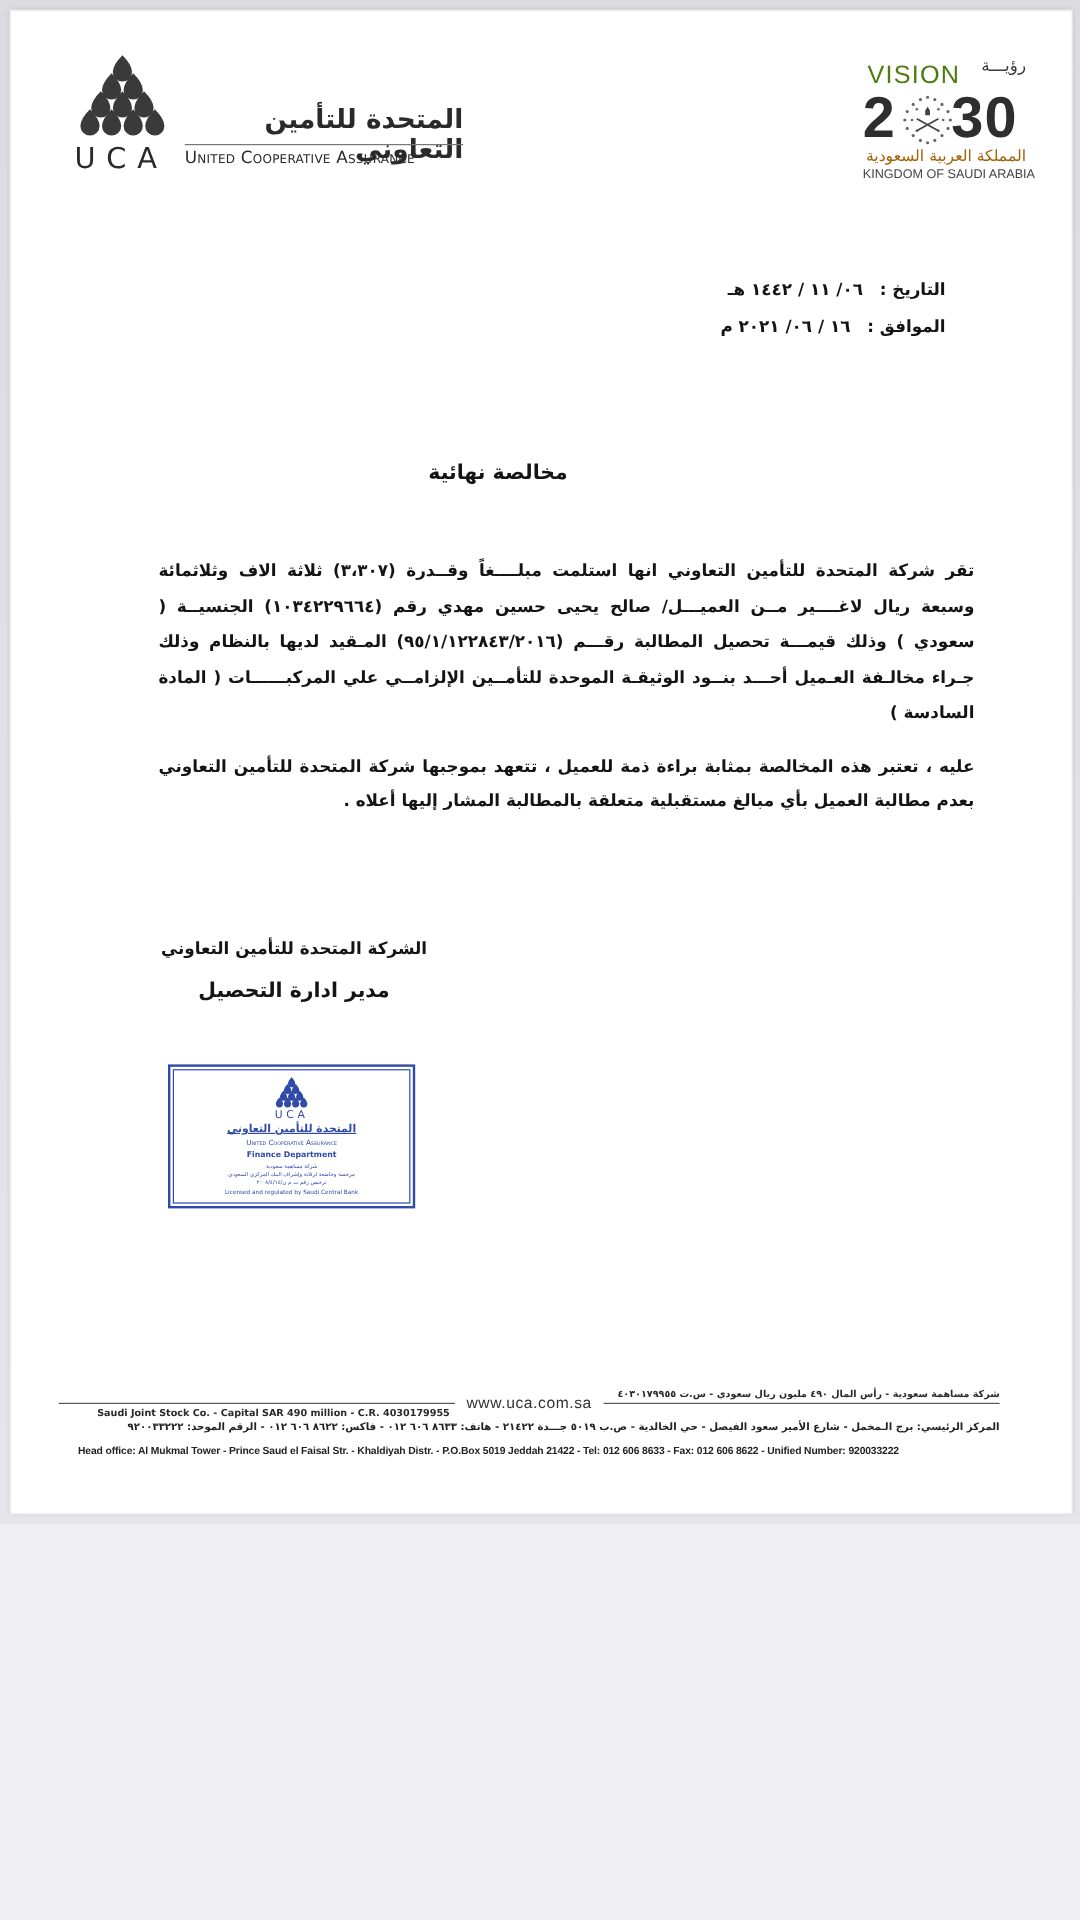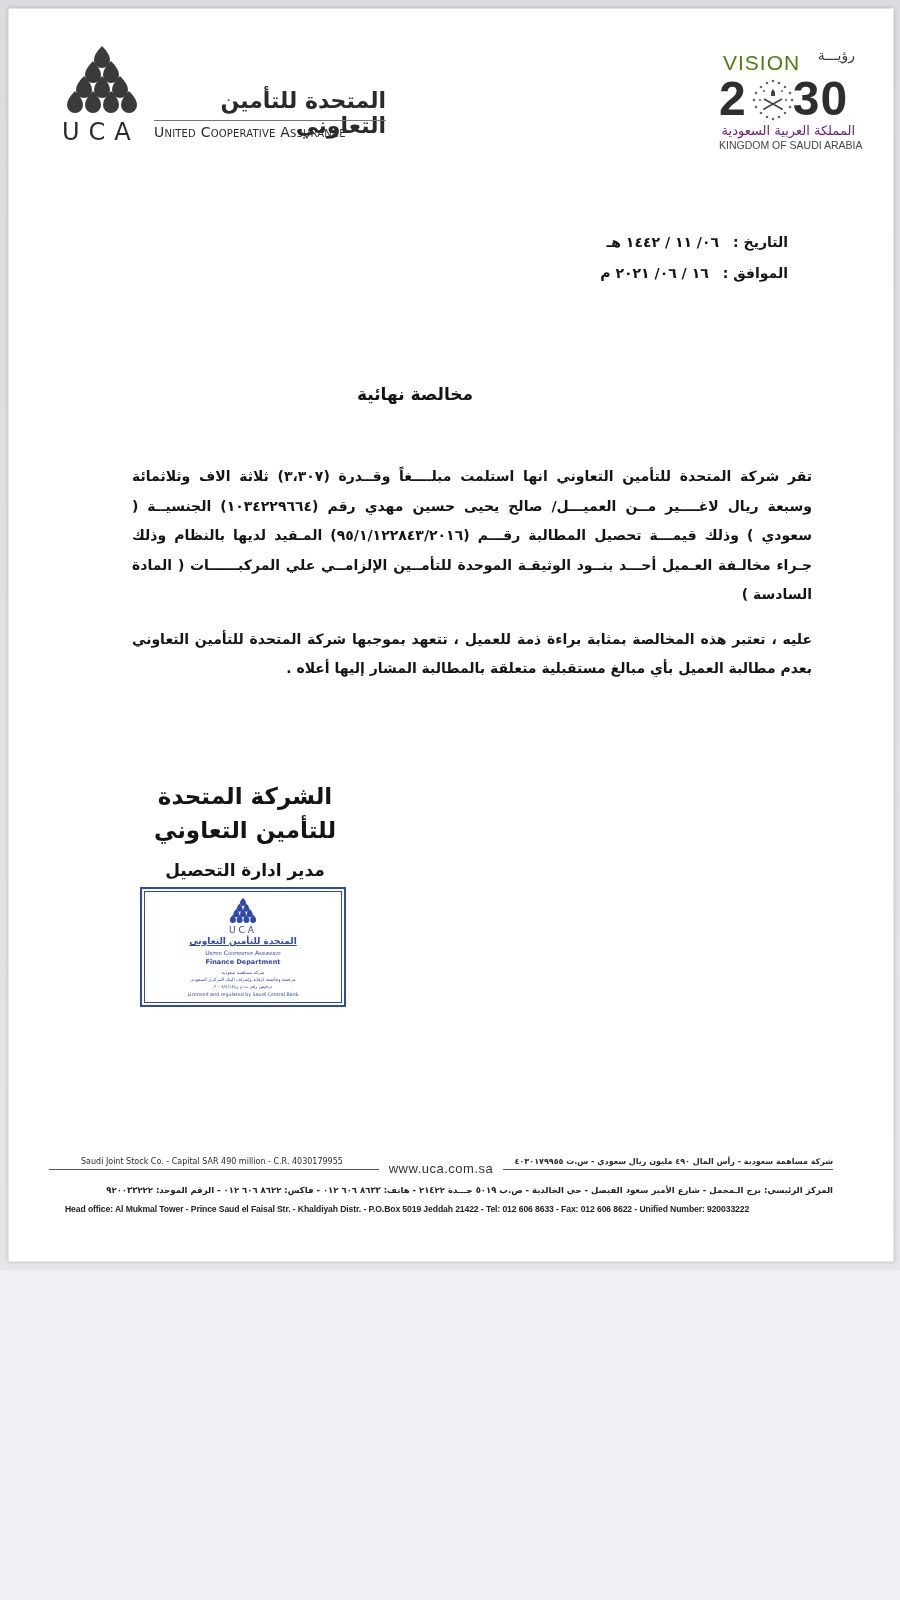--- a/index.html
+++ b/index.html
@@ -53,21 +53,21 @@
     position: absolute; right: 10px; top: 0px; font-size: 14px; color: #3a3a3a; direction: rtl;
   }
   .vision-2030 {
     position: absolute; left: 4px; top: 24px; font-size: 48px; font-weight: bold; color: #2e2e2e;
     font-family: "Liberation Sans", sans-serif; letter-spacing: 1px;
   }
   .vision-2030 .emblem-gap { display: inline-block; width: 46px; }
   .vision-emblem { position: absolute; left: 35px; top: 30px; width: 46px; height: 50px; }
   .vision-ar-bottom {
     position: absolute; left: 4px; top: 76px; width: 136px; text-align: right;
-    font-size: 13px; color: #701a75; direction: rtl;
+    font-size: 13px; color: #a16207; direction: rtl;
   }
   .vision-en-bottom {
     position: absolute; left: 4px; top: 92px; font-size: 10.5px; color: #444;
     font-family: "Liberation Sans", sans-serif; white-space: nowrap;
   }
   
   .dates { position: absolute; right: 105px; top: 225px; direction: rtl; font-weight: bold; font-size: 14px; }
   .date-row { height: 31px; display: flex; gap: 14px; }
   .date-label { font-family: "DejaVu Sans", sans-serif; }
   
@@ -83,40 +83,40 @@
     font-family: "DejaVu Sans", sans-serif;
     margin-left: 20px;
   }
   .body-text p { margin: 0; }
   .para2 { margin-top: 15px !important; }
   
   .sig {
     position: absolute; left: 106px; width: 260px; top: 770px; text-align: center; direction: rtl;
     font-weight: bold;
   }
-  .sig-company { font-size: 23px; line-height: 34px; }
+  .sig-company { font-size: 14px; line-height: 24px; }
   .sig-title { font-size: 17px; line-height: 30px; margin-top: 8px; }
   
   .stamp {
     position: absolute; left: 131px; top: 878px; width: 202px; height: 116px;
     border: 2px solid #2f4aa8; outline: 1px solid #2f4aa8; outline-offset: -5px;
     color: #2f4aa8; text-align: center; font-family: "DejaVu Sans", sans-serif;
   }
   .stamp-mark { position: absolute; left: 86px; top: 8px; width: 30px; height: 30px; }
   .stamp-letters { position: absolute; left: 0; width: 100%; top: 36px; font-size: 9px; letter-spacing: 3px; }
   .stamp-ar { position: absolute; left: 0; width: 100%; top: 47px; font-size: 9px; font-weight: bold; direction: rtl; text-decoration: underline; }
   .stamp-en { position: absolute; left: 0; width: 100%; top: 60px; font-size: 6px; font-variant: small-caps; }
   .stamp-dept { position: absolute; left: 0; width: 100%; top: 69px; font-size: 6.5px; font-weight: bold; }
   .stamp-small { position: absolute; left: 8px; width: 186px; font-size: 4.5px; direction: rtl; line-height: 7px; }
   .stamp-s1 { top: 80px; } .stamp-s2 { top: 87px; } .stamp-s3 { top: 94px; }
   .stamp-s4 { top: 102px; direction: ltr; font-size: 4.8px; }
   
   .footer { position: absolute; left: 40px; width: 784px; top: 1148px; }
   .footer-left {
-    position: absolute; left: 0; top: 0; font-size: 8px; font-weight: normal;
+    position: absolute; left: 0; top: 16px; font-size: 8px; font-weight: bold;
     font-family: "DejaVu Sans", sans-serif; color: #2a2a2a; white-space: nowrap; padding-left: 32px;
   }
   .footer-right {
     position: absolute; right: 0; top: 0; font-size: 8px; font-weight: bold; direction: rtl;
     color: #2a2a2a; white-space: nowrap; padding-left: 36px;
   }
   .footer-line-l { position: absolute; left: 0; top: 12px; width: 330px; height: 1px; background: #555; }
   .footer-line-r { position: absolute; right: 0; top: 12px; width: 330px; height: 1px; background: #555; }
   .footer-url {
     position: absolute; left: 0; width: 100%; top: 4px; text-align: center;

